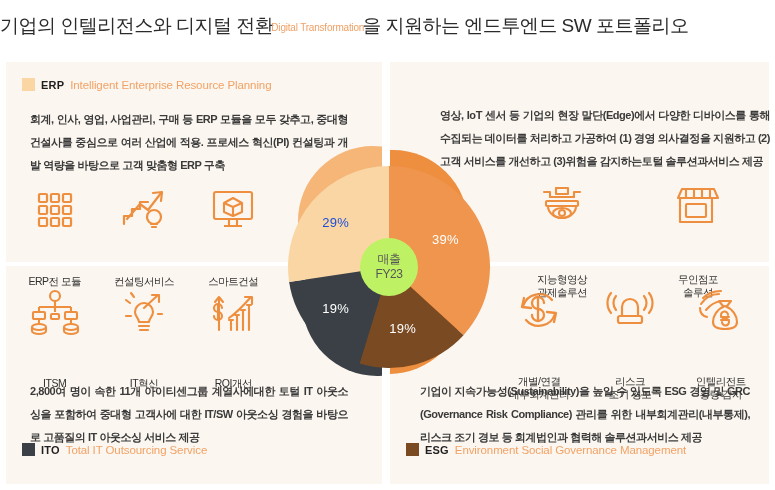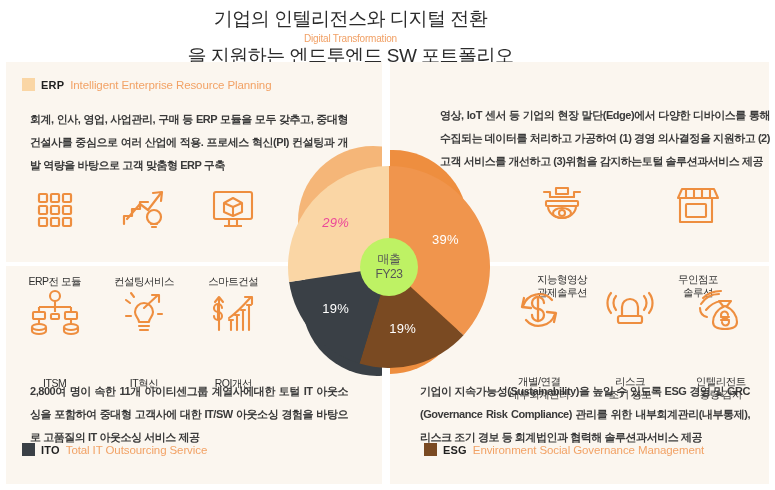--- a/index.html
+++ b/index.html
@@ -10,21 +10,20 @@
     overflow:hidden;
     position:relative;
   }
   .stage{position:relative;width:775px;height:490px;overflow:hidden;}
 
   
   .title-bar{
     position:absolute;left:0;top:6px;width:701px;height:40px;
     display:flex;align-items:center;
     white-space:nowrap;
-    flex-direction:column;
   }
   .title-main{font-size:19px;color:#2b2b2b;letter-spacing:-0.5px;}
   .title-sub{font-size:10px;color:#F1A065;letter-spacing:-0.2px;margin:0 -2px;position:relative;top:1px;}
 
   
   .panel{
     position:absolute;background:#FBF6EF;overflow:hidden;
   }
   #panel-erp{left:6px;top:62px;width:376px;height:200px;}
   #panel-ito{left:6px;top:266px;width:376px;height:218px;}
@@ -39,21 +38,21 @@
   .arc-esg{width:150px;height:150px;background:#EE8E3F;left:-76px;top:-42px;}
 
   
   .sec-head{position:absolute;display:flex;align-items:center;gap:6px;white-space:nowrap;}
   .sq{width:13px;height:13px;display:inline-block;flex:none;}
   .sec-code{font-size:11px;font-weight:bold;color:#1f1f1f;letter-spacing:0.2px;}
   .sec-name{font-size:11.5px;color:#F2A265;letter-spacing:-0.1px;}
   #head-erp{left:22px;top:78px;}
   #head-dcs{left:406px;top:78px;}
   #head-ito{left:22px;top:443px;}
-  #head-esg{left:406px;top:443px;margin-left:18px;}
+  #head-esg{left:406px;top:443px;}
 
   
   .copy{
     position:absolute;font-size:11px;line-height:23px;color:#3a3a3a;
     text-align:justify;letter-spacing:-0.45px;font-weight:bold;
   }
   #copy-erp{left:30px;top:108px;width:318px;}
   #copy-dcs{left:420px;top:104px;width:330px;margin-left:20px;}
   #copy-ito{left:30px;top:380px;width:318px;}
   #copy-esg{left:420px;top:380px;width:330px;}
@@ -76,21 +75,21 @@
 
   
   #chart{
     position:absolute;left:288px;top:166px;width:202px;height:202px;
   }
   #chart svg{display:block;}
   .slice-label{
     position:absolute;font-size:13px;color:#ffffff;font-weight:normal;
     letter-spacing:0.2px;
   }
-  .slice-label.dark-txt{color:#ec4899;font-style:italic;}
+  .slice-label.dark-txt{color:#1d4ed8;}
   #hub{
     position:absolute;left:72px;top:72px;width:58px;height:58px;border-radius:50%;
     background:#bef264;display:flex;flex-direction:column;align-items:center;justify-content:center;
     line-height:15px;
   }
   #hub span{font-size:12px;color:#575757;letter-spacing:-0.4px;}
 </style>
 </head>
 <body>
 

